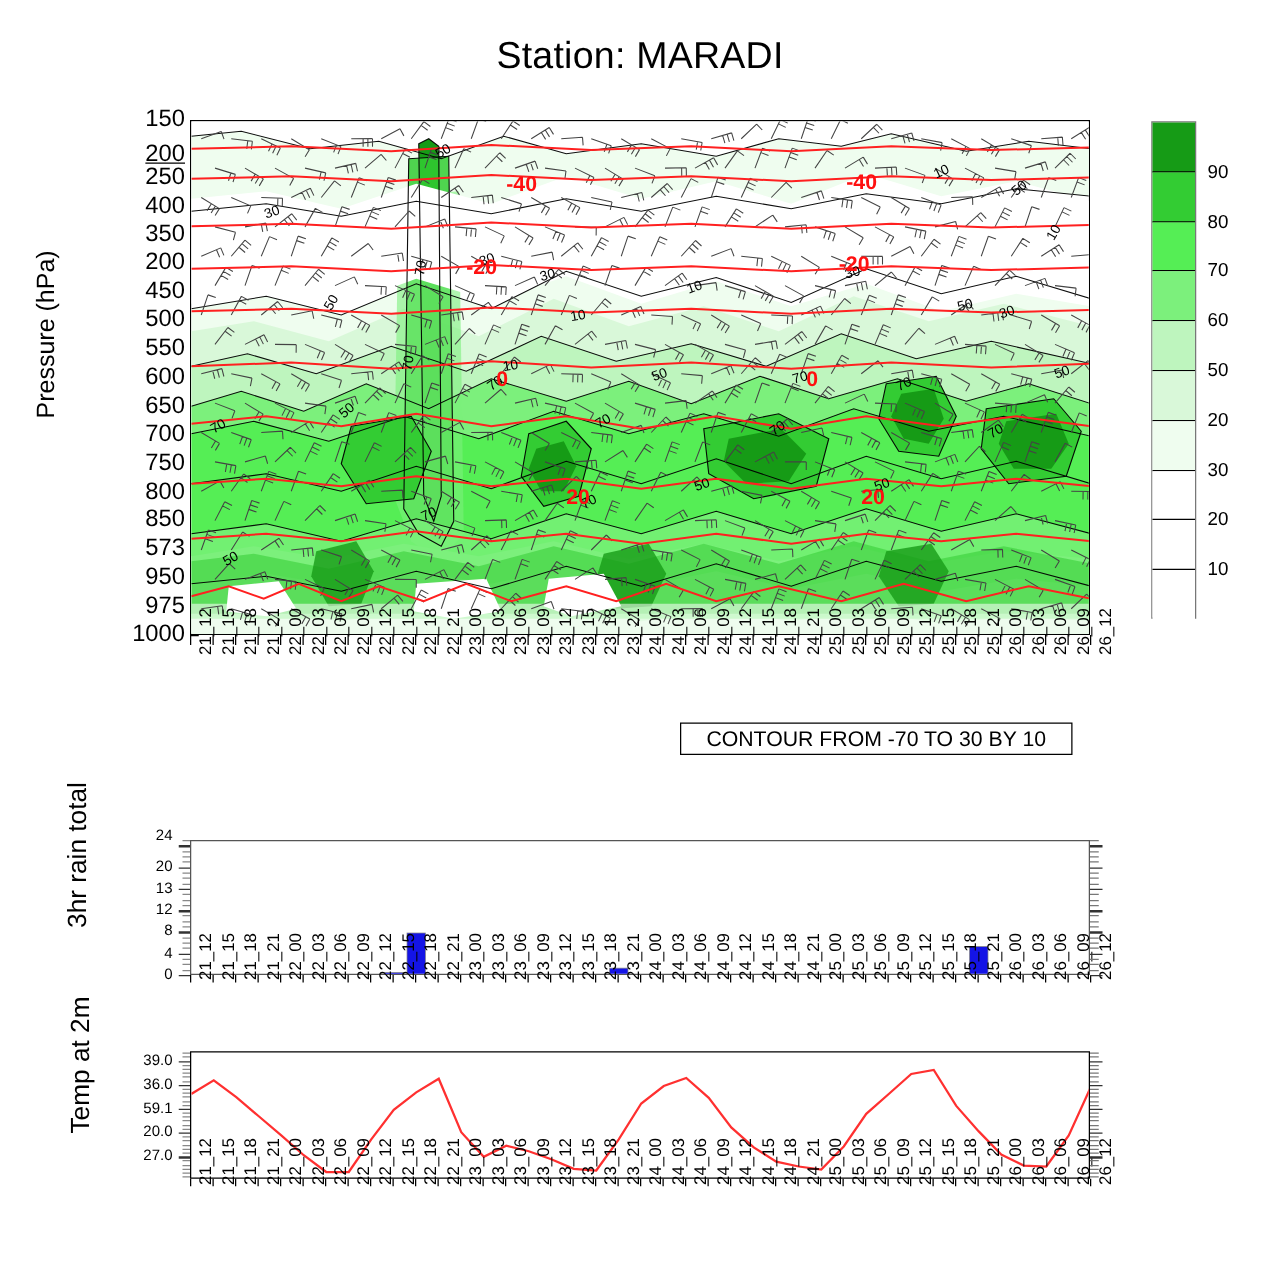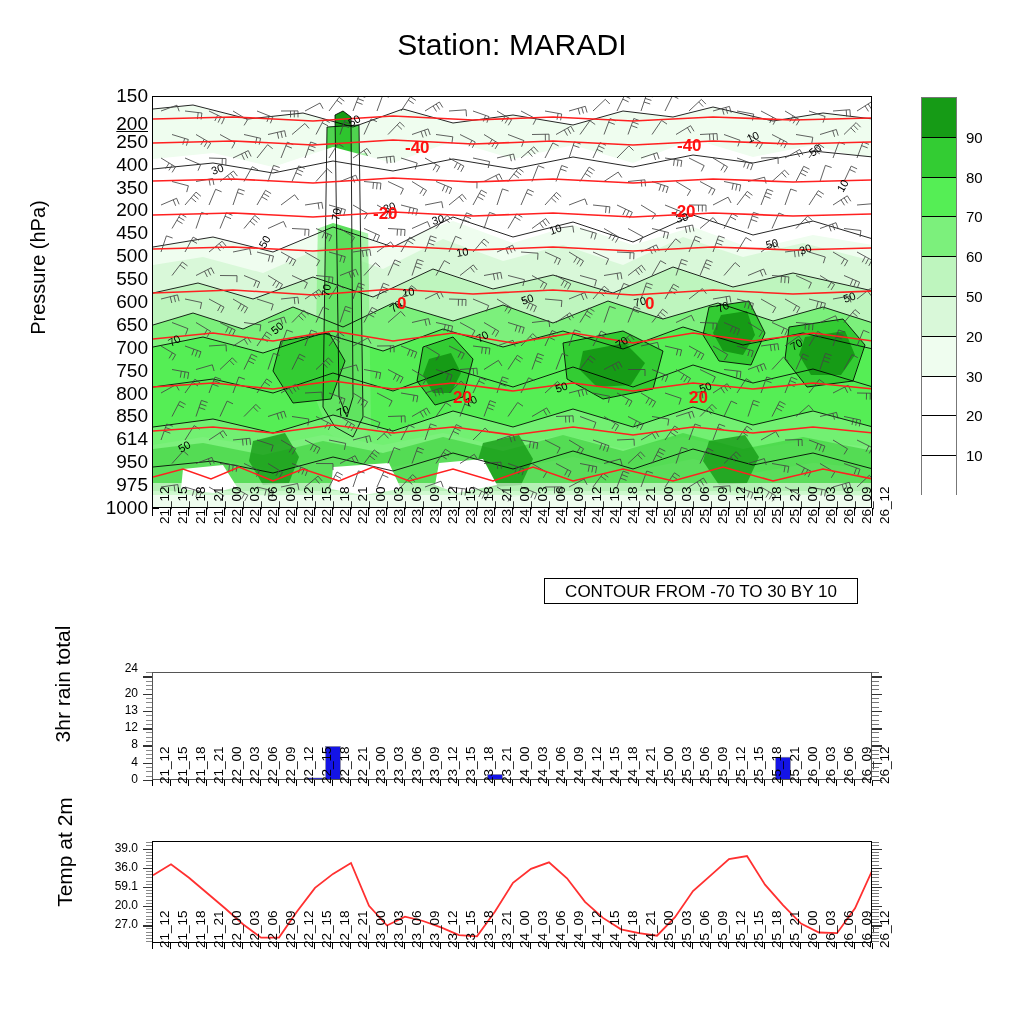--- a/index.html
+++ b/index.html
@@ -82,21 +82,21 @@
     <div class="ytick" style="top: 314.889px;">650</div>
     <div class="ytickmark abs" style="top: 324.889px;"></div>
     <div class="ytick" style="top: 337.778px;">700</div>
     <div class="ytickmark abs" style="top: 347.778px;"></div>
     <div class="ytick" style="top: 360.667px;">750</div>
     <div class="ytickmark abs" style="top: 370.667px;"></div>
     <div class="ytick" style="top: 383.556px;">800</div>
     <div class="ytickmark abs" style="top: 393.556px;"></div>
     <div class="ytick" style="top: 406.444px;">850</div>
     <div class="ytickmark abs" style="top: 416.444px;"></div>
-    <div class="ytick" style="top: 429.333px;">614</div>
+    <div class="ytick" style="top: 429.333px;">573</div>
     <div class="ytickmark abs" style="top: 439.333px;"></div>
     <div class="ytick" style="top: 452.222px;">950</div>
     <div class="ytickmark abs" style="top: 462.222px;"></div>
     <div class="ytick" style="top: 475.111px;">975</div>
     <div class="ytickmark abs" style="top: 485.111px;"></div>
     <div class="ytick" style="top: 498px;">1000</div>
     <div class="ytickmark abs" style="top: 508px;"></div>
   </div>
 
 <div class="abs" id="mainpanel">

